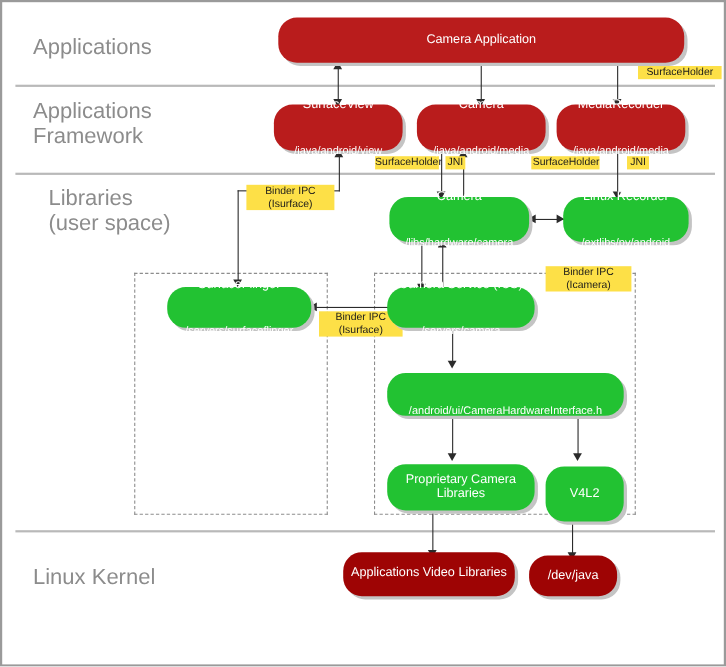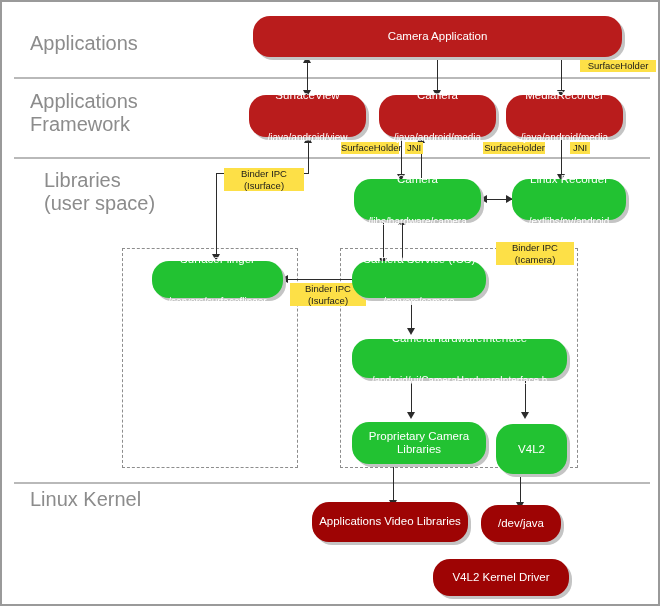--- a/index.html
+++ b/index.html
@@ -41,21 +41,21 @@
 <div id="stage">
 
   <div class="layer-label" style="left:28px;top:30px;">Applications</div>
 
   <div class="layer-label" style="left:28px;top:88px;">Applications
 Framework</div>
 
   <div class="layer-label" style="left:42px;top:167px;">Libraries
 (user space)</div>
 
-  <div class="layer-label" style="left:28px;top:486px;">Linux Kernel</div>
+  <div class="layer-label" style="left:28px;top:512px;">Linux Kernel</div>
 
   <div class="divider" style="left:12px;top:75px;width:636px;"></div>
   <div class="divider" style="left:12px;top:155px;width:636px;"></div>
   <div class="divider" style="left:12px;top:480px;width:636px;"></div>
 
   <div class="dashbox" style="left:120px;top:246px;width:176px;height:220px;"></div>
   <div class="dashbox" style="left:338px;top:246px;width:238px;height:220px;"></div>
 
   <div class="ln v" style="left:305px;top:56px;height:37px;"></div>
   <div class="arw up" style="left:301px;top:54px;"></div>
@@ -155,37 +155,33 @@
     <span class="t1">SurfaceFlinger</span>
     <span class="t2">/servers/surfaceflinger</span>
   </div>
 
   <div class="node green" style="left:350px;top:259px;width:134px;height:37px;">
     <span class="t1">Camera Service (ICS)</span>
     <span class="t2">/servers/camera</span>
   </div>
 
   <div class="node green" style="left:350px;top:337px;width:215px;height:39px;">
-    <span class="t1">CameraHardwareInterface</span>
     <span class="t2">/android/ui/CameraHardwareInterface.h</span>
   </div>
 
   <div class="node green wrap" style="left:350px;top:420px;width:134px;height:42px;">
     <span class="t1">Proprietary Camera Libraries</span>
   </div>
 
   <div class="node green" style="left:494px;top:422px;width:71px;height:50px;">
     <span class="t1">V4L2</span>
   </div>
 
   <div class="node red wrap" style="left:310px;top:500px;width:156px;height:40px;">
     <span class="t1">Applications Video Libraries</span>
   </div>
 
   <div class="node red" style="left:479px;top:503px;width:80px;height:37px;">
     <span class="t1">/dev/java</span>
   </div>
 
-  <div class="node red" style="left:431px;top:557px;width:136px;height:37px;">
-    <span class="t1">V4L2 Kernel Driver</span>
-  </div>
 
 </div>
 
 </body></html>

